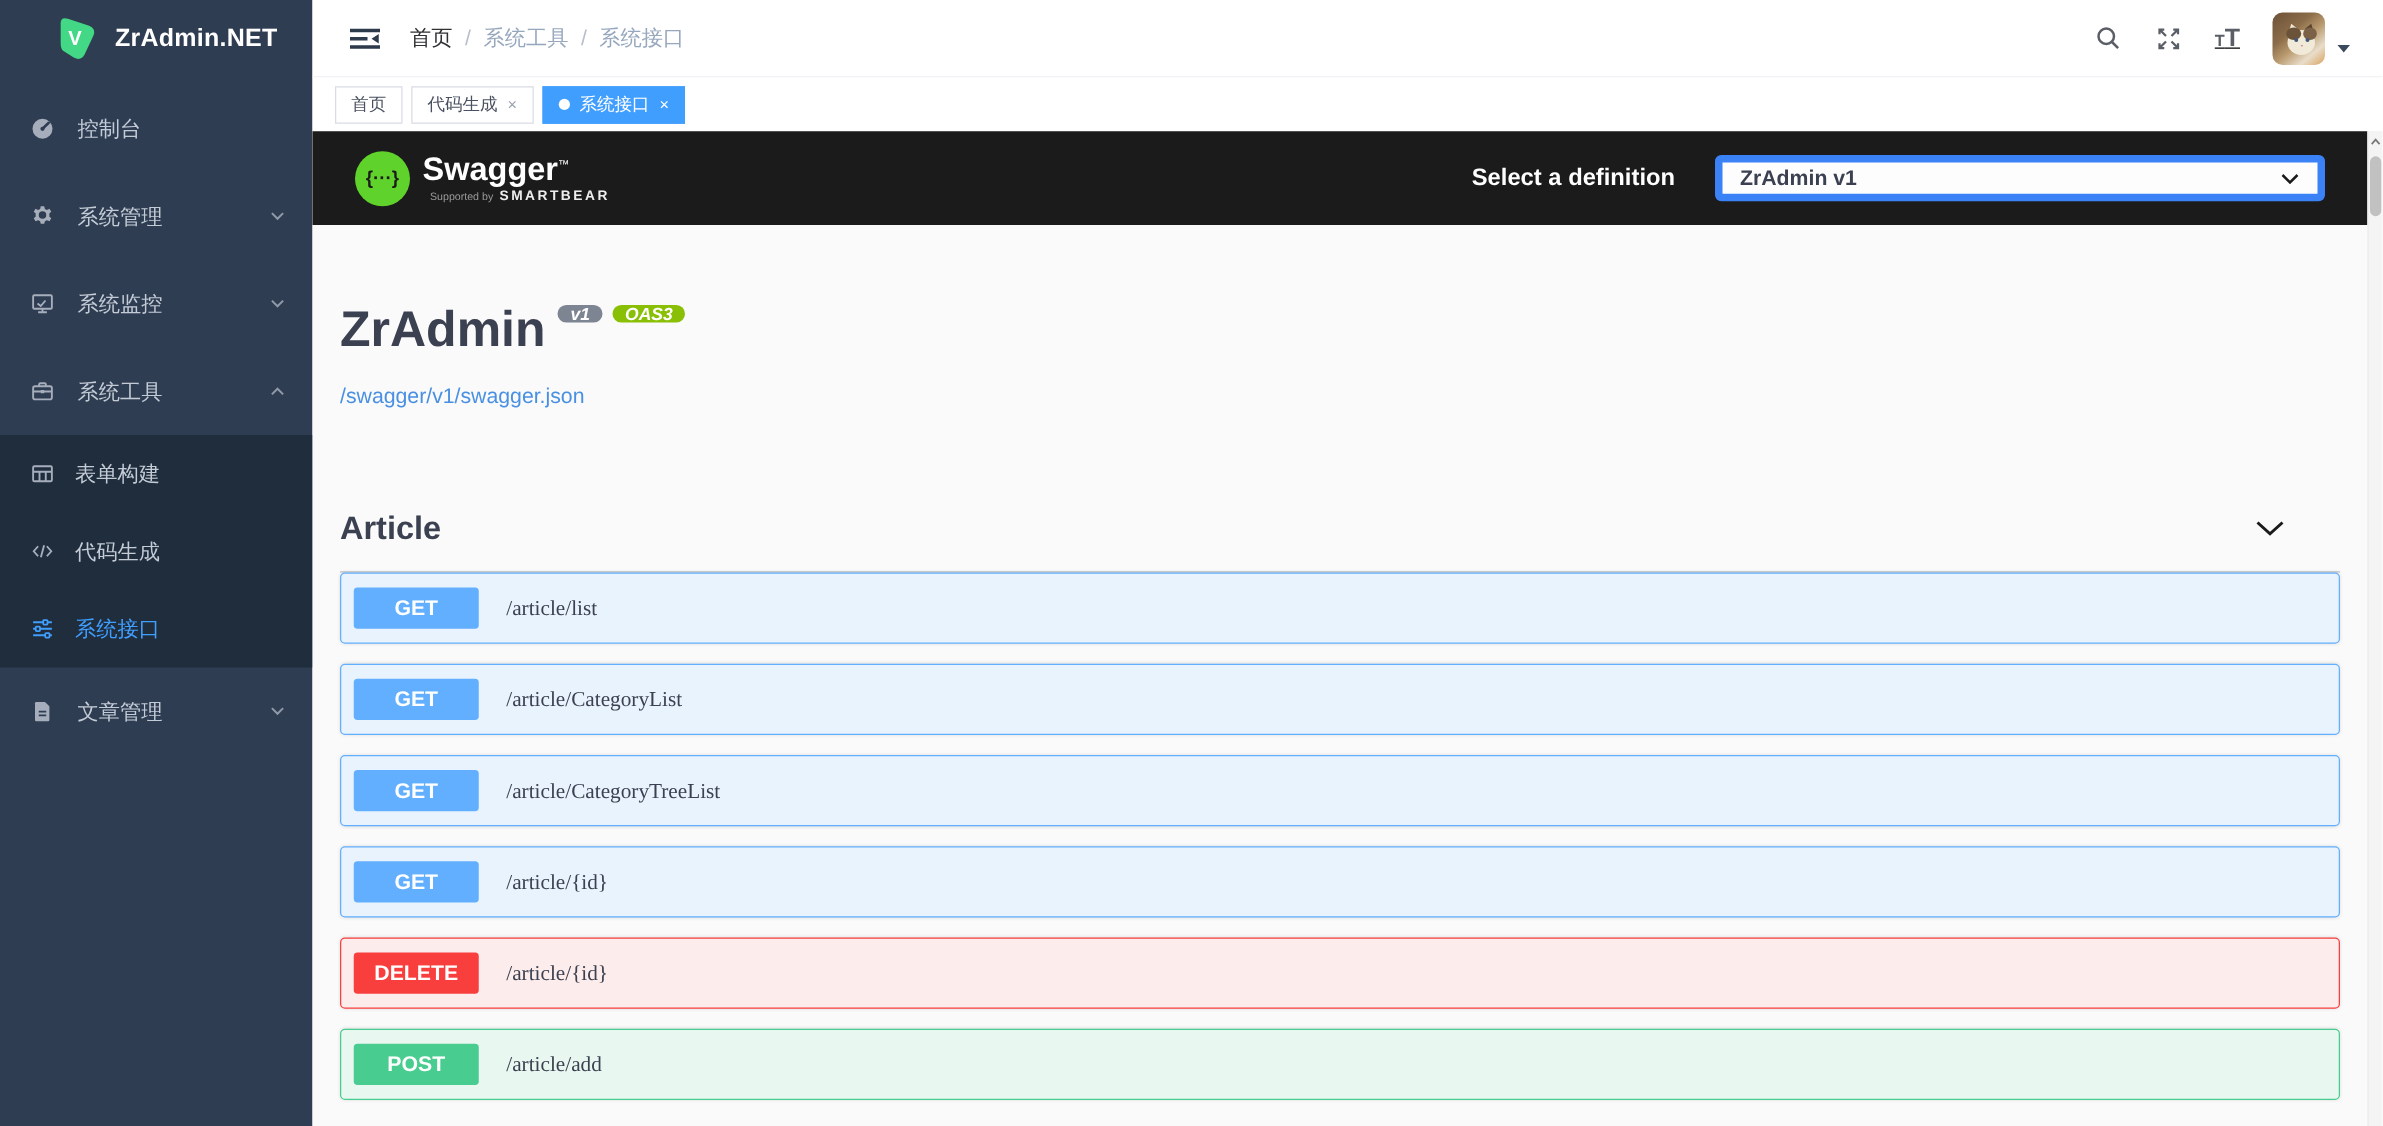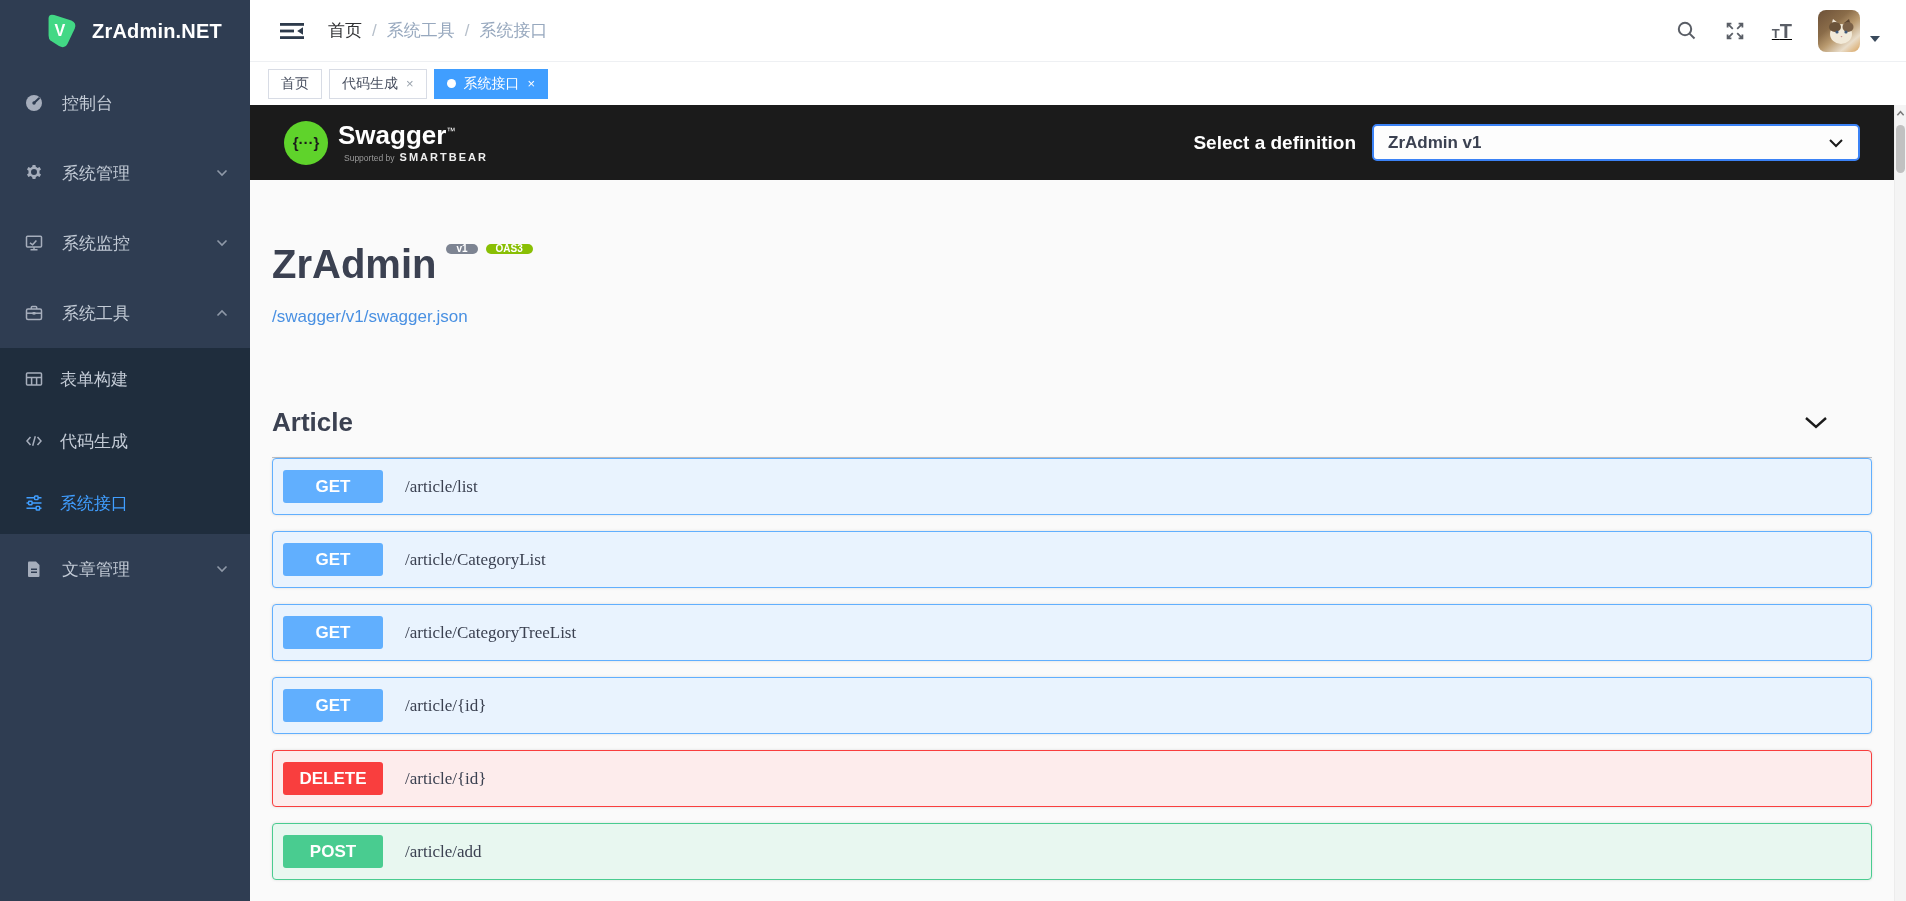--- a/index.html
+++ b/index.html
@@ -58,31 +58,31 @@
   .sw-topbar { height:75px; background:#1b1b1b; display:flex; align-items:center; padding:0 34px; }
   .sw-logo { display:flex; align-items:center; gap:10px; }
   .sw-logo-circle { width:44px; height:44px; border-radius:50%; background:#5fd32b; display:flex;
                     align-items:center; justify-content:center; color:#1b1b1b; font-weight:bold; font-size:15px; }
   .sw-logo-textcol { display:flex; flex-direction:column; }
   .sw-logo-name { color:#fff; font-size:26px; font-weight:bold; line-height:1; }
   .sw-logo-name sup { font-size:9px; font-weight:normal; }
   .sw-logo-sub { margin-top:3px; display:flex; align-items:baseline; gap:5px; margin-left:6px; }
   .sw-supported { color:#9a9a9a; font-size:8.5px; }
   .sw-smartbear { color:#eee; font-size:11px; font-weight:bold; letter-spacing:2px; }
-  .def-group { margin-left:auto; display:flex; align-items:center; gap:16px; }
+  .def-group { margin-left:auto; display:flex; align-items:center; gap:32px; }
   .def-label { color:#fff; font-weight:bold; font-size:19px; }
-  .def-select { width:488px; height:37px; background:#fdfdfd; border:2px solid #3b82f6; border-radius:5px;
+  .def-select { width:488px; height:37px; background:#fdfdfd; border:6px solid #3b82f6; border-radius:5px;
                 display:flex; align-items:center; padding:0 14px; cursor:pointer; }
   .def-select-value { font-size:17px; font-weight:bold; color:#3b4151; }
   .def-select-caret { margin-left:auto; display:flex; color:#1b1b1b; }
 
   .sw-body { width:1600px; margin:0 auto; }
   .sw-info { margin-top:62px; }
   .sw-title { font-size:40px; font-weight:bold; color:#3b4151; display:flex; align-items:flex-start; }
-  .pill { font-size:10px; font-weight:bold; color:#fff; padding:0 10px; border-radius:57px; line-height:1; }
+  .pill { font-size:14px; font-weight:bold; color:#fff; padding:0 10px; border-radius:57px; line-height:1;font-style:italic; }
   .pill-version { background:#7d8492; margin-left:10px; margin-top:2px; }
   .pill-oas { background:#89bf04; margin-left:8px; margin-top:2px; }
   .spec-link { display:inline-block; margin-top:20px; font-size:17px; color:#4990e2; text-decoration:none; cursor:pointer; }
 
   .section-head { margin-top:80px; display:flex; align-items:center; padding-bottom:20px;
                   border-bottom:1px solid rgba(59,65,81,.3); }
   .section-title { font-size:26px; font-weight:bold; color:#3b4151; line-height:30px; }
   .section-chevron { margin-left:auto; margin-right:44px; color:#1b1b1b; cursor:pointer; display:flex; }
 
   .op { height:57px; margin-bottom:16px; display:flex; align-items:center; padding:0 10px;

